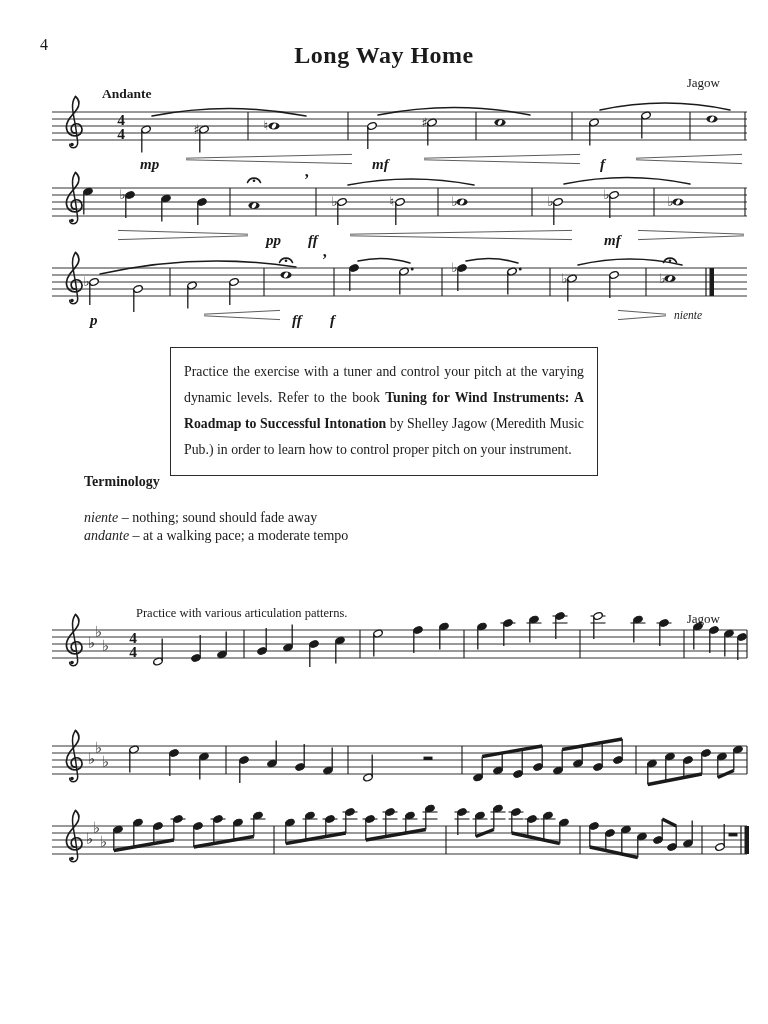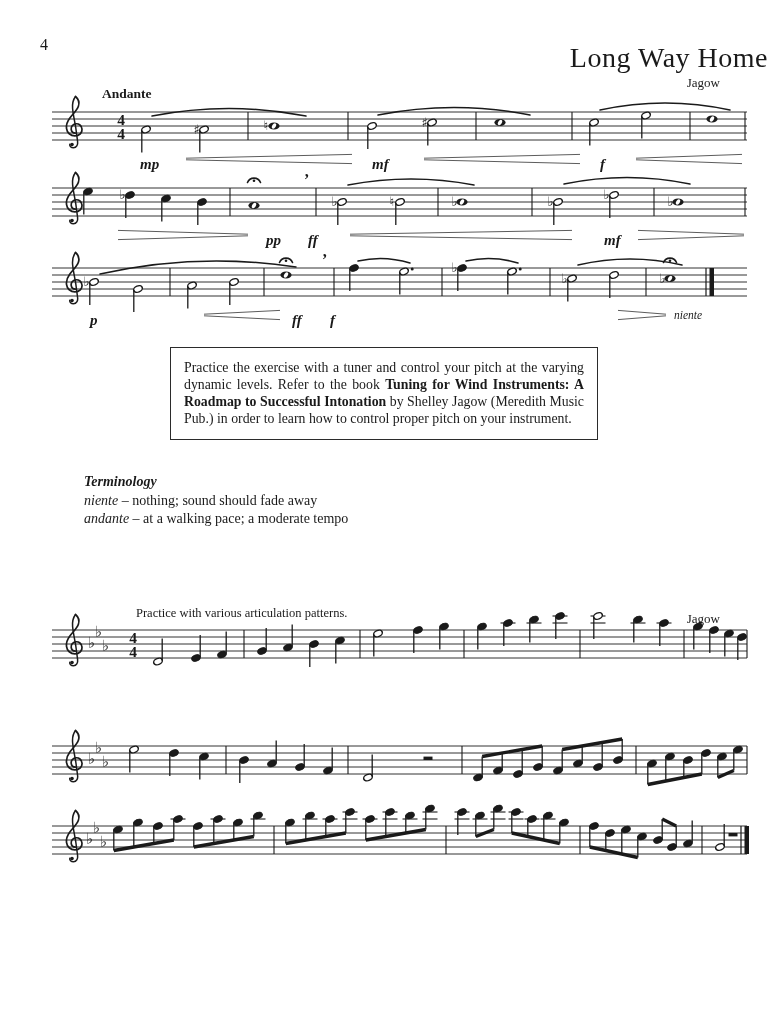--- a/index.html
+++ b/index.html
@@ -1,29 +1,29 @@
 <!DOCTYPE html>
 <html><head>
 <meta charset="utf-8">
 <title>Sheet Music Page</title>
 <style>
   html,body{margin:0;padding:0;background:#ffffff;}
   .page{position:relative;width:768px;height:1024px;background:#fff;overflow:hidden;
         font-family:"Liberation Serif","DejaVu Serif",serif;color:#1a1a1a;}
   .pageno{position:absolute;left:40px;top:36px;font-size:16px;}
-  .title{position:absolute;left:0;width:100%;text-align:right;font-size:28px;font-weight:400;letter-spacing:.5px;}
+  .title{position:absolute;left:0;width:100%;text-align:center;font-size:24px;font-weight:700;letter-spacing:.5px;}
   .composer{position:absolute;right:48px;font-size:13px;}
   .system{position:absolute;left:52px;width:700px;height:92px;}
   .system svg{display:block;}
   .notebox{position:absolute;left:170px;top:347px;width:428px;box-sizing:border-box;
            border:1.6px solid #2b2b2b;padding:11px 13px 12px 13px;
-           font-size:13.8px;line-height:17px;text-align:justify;}
+           font-size:13.8px;line-height:26px;text-align:justify;}
   .notebox b{font-weight:bold;}
   .terms{position:absolute;left:84px;top:473px;font-size:14px;line-height:18px;}
-  .terms .hd{font-weight:bold;margin-bottom:1px;font-style:italic;}
+  .terms .hd{font-weight:bold;margin-bottom:18px;}
   .terms i{font-style:italic;}
 </style>
 </head>
 <body>
 
 <div class="page">
   <div class="pageno">4</div>
 
   <div class="title" style="top:42px;">Long Way Home</div>
   <div class="composer" style="top:75px;">Jagow</div>

